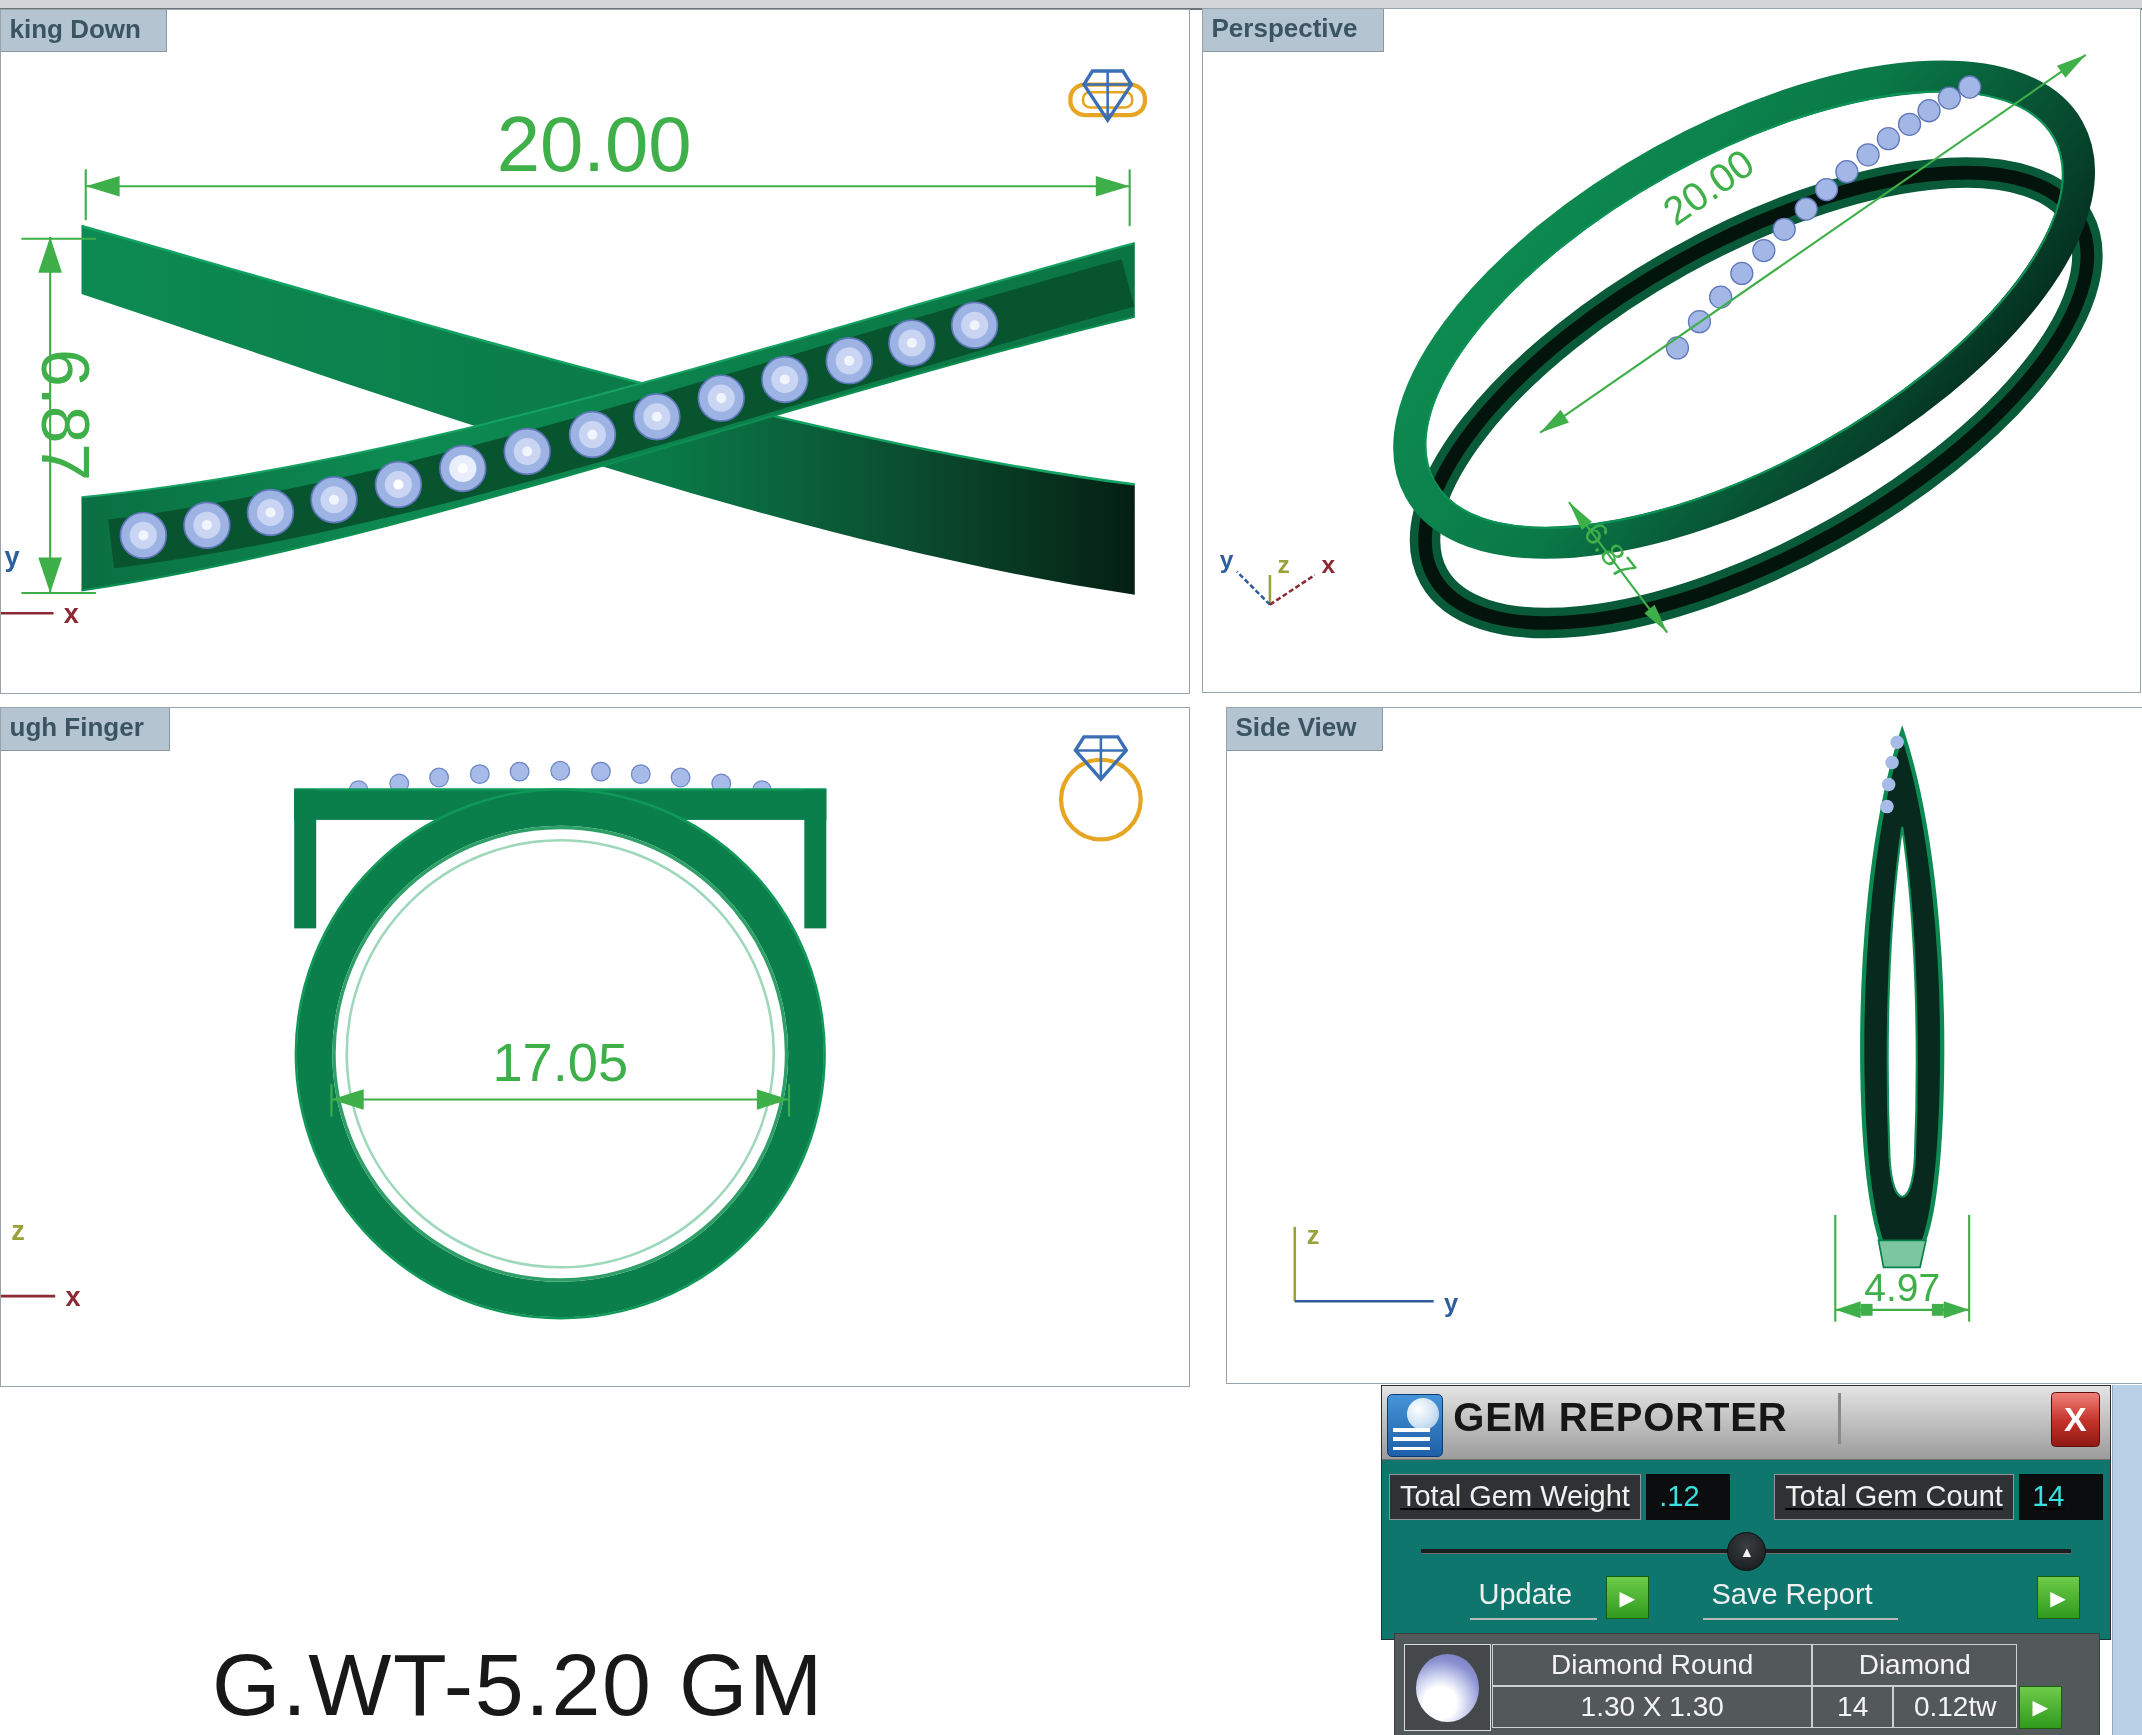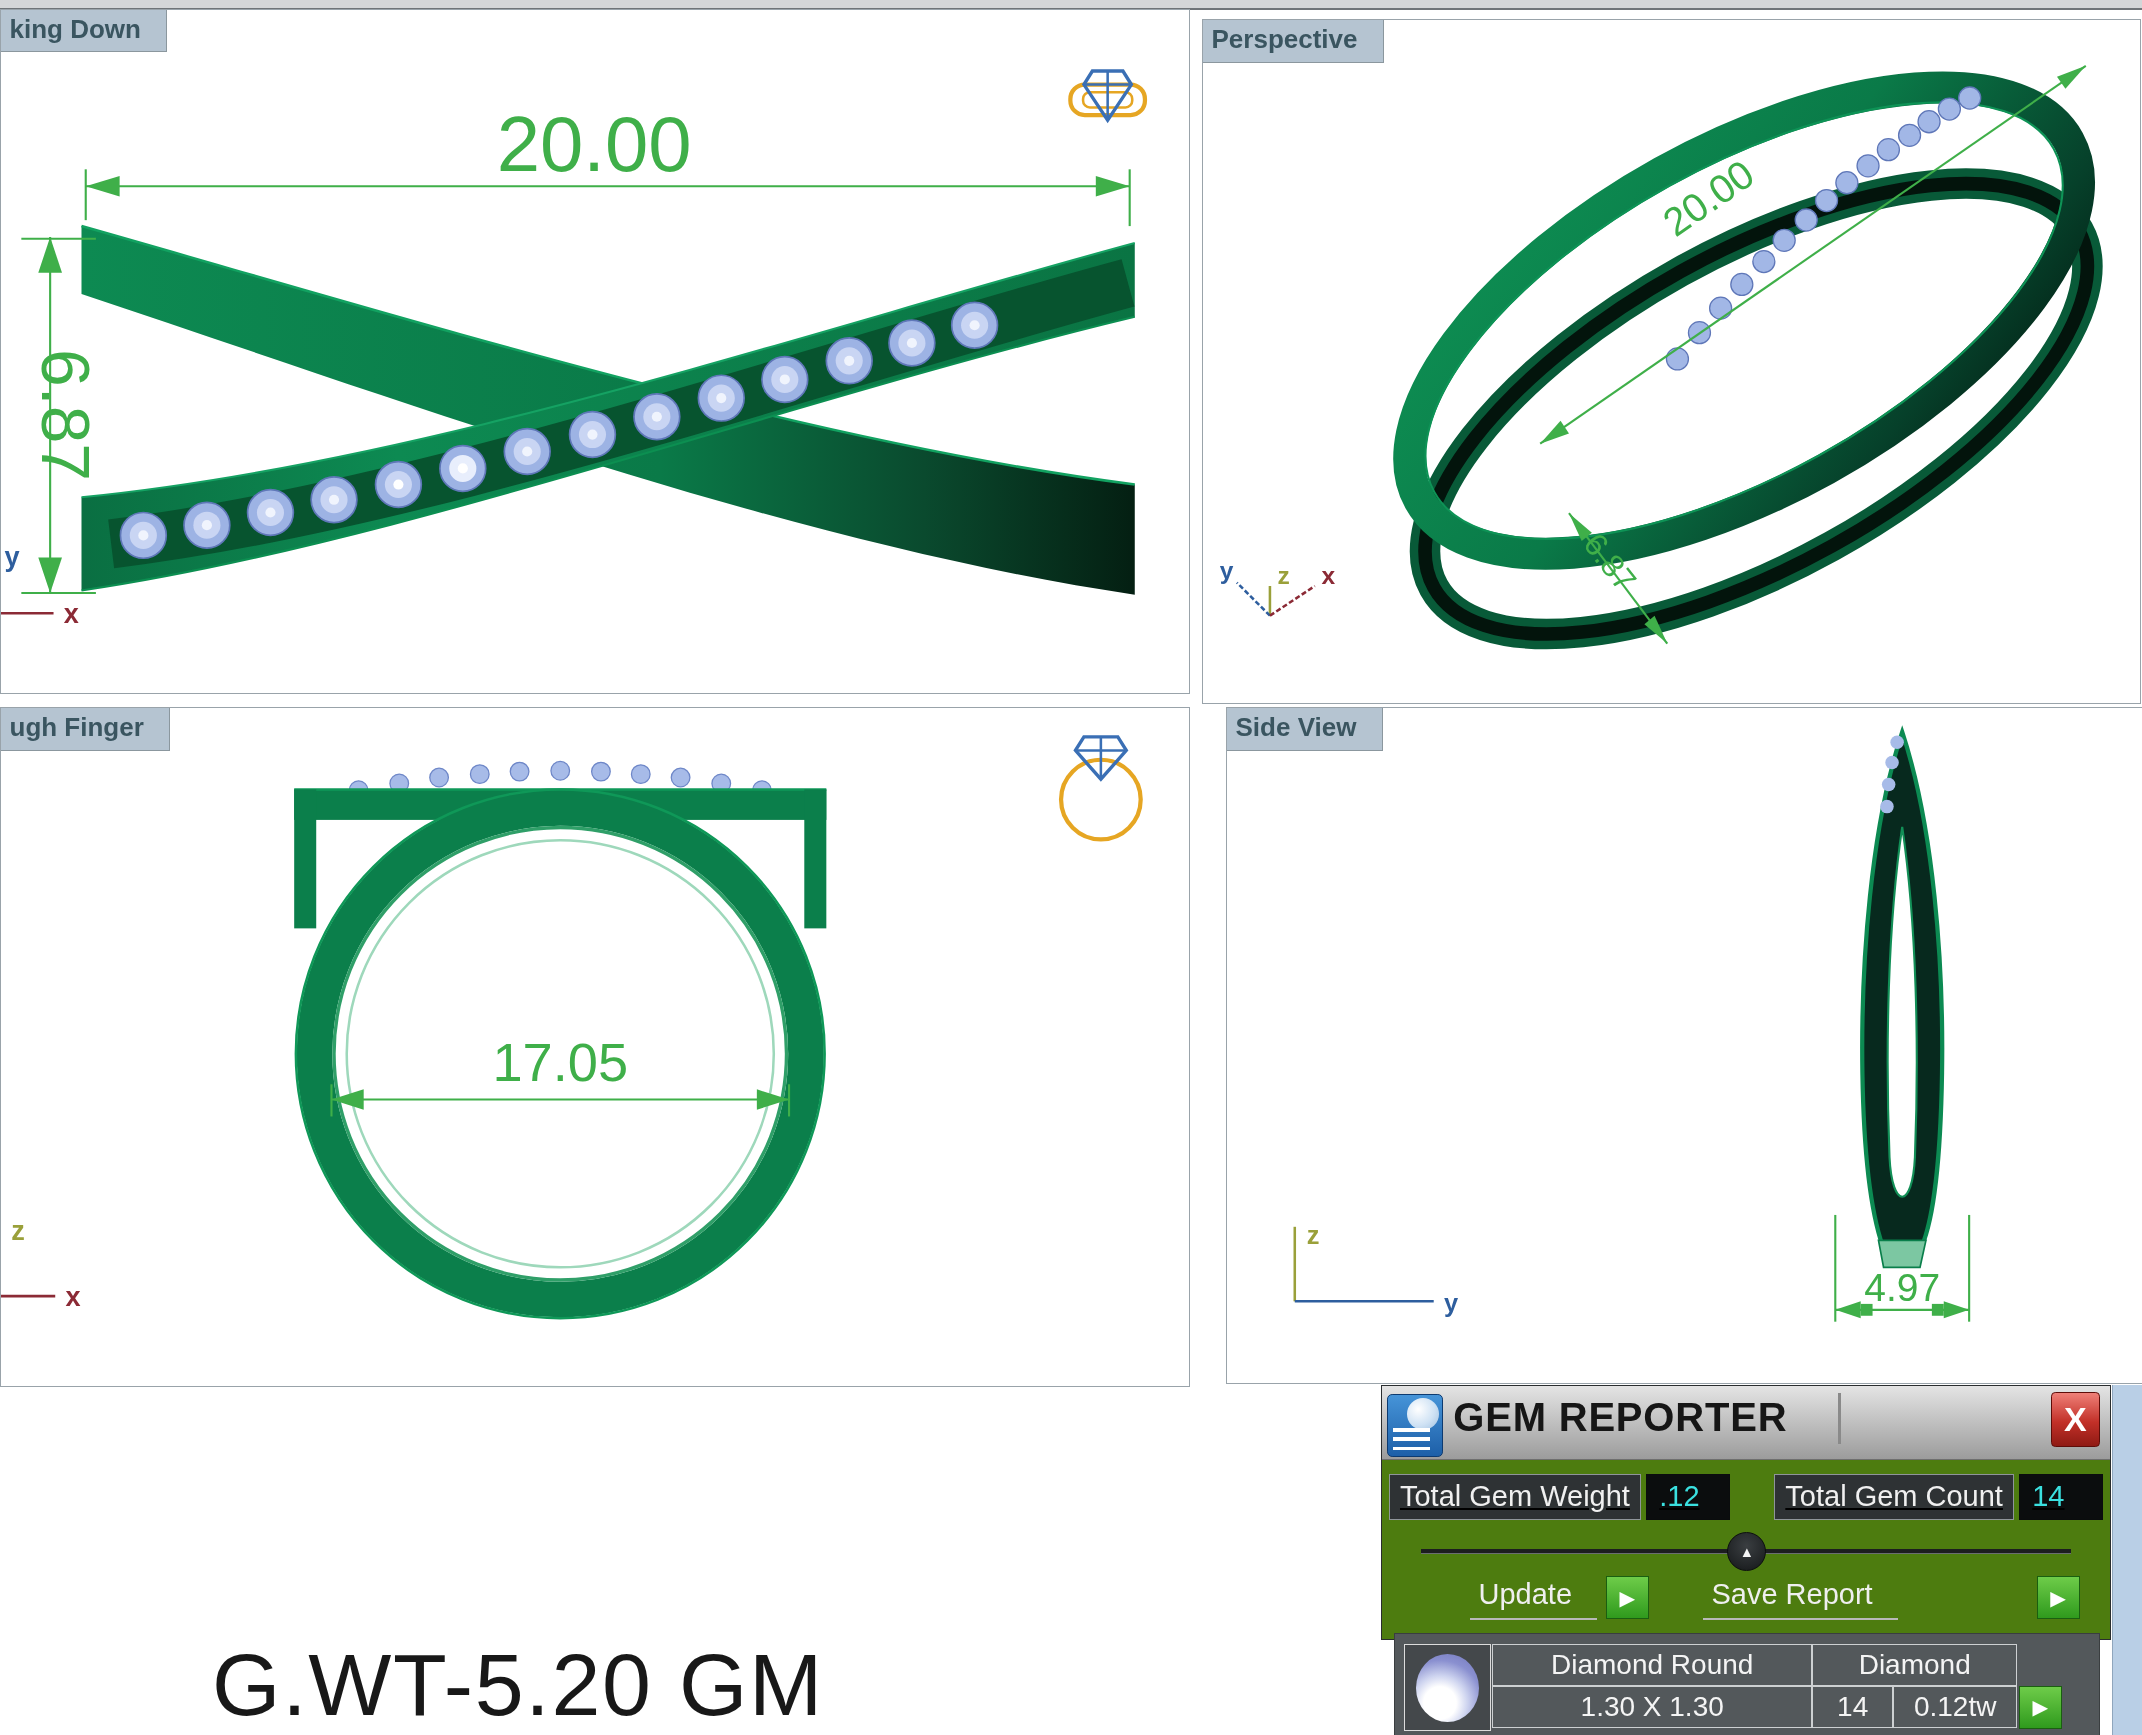--- a/index.html
+++ b/index.html
@@ -3,21 +3,21 @@
 <meta charset="utf-8">
 <style>
   html,body{margin:0;padding:0;background:#fff;font-family:"Liberation Sans",sans-serif;}
   #canvas{position:relative;width:2143px;height:1736px;background:#fff;overflow:hidden;}
   .topstrip{position:absolute;left:0;top:0;width:2143px;height:7.6px;background:#d4d6d8;border-bottom:2.5px solid #6f7478;}
   .vp{position:absolute;background:#fff;border:1.7px solid #99a3aa;}
   .vp svg{position:absolute;left:0;top:0;font-family:"Liberation Sans",sans-serif;}
   .vp-title{position:absolute;top:0;left:0;background:#b5c4d1;color:#3a5560;font-size:26px;font-weight:bold;
     padding:4.2px 25.4px 6.8px 8.5px;border-right:1.7px solid #8b979e;border-bottom:1.7px solid #8b979e;z-index:5;white-space:nowrap;}
   
-  #gem-panel{position:absolute;left:1381px;top:1385px;width:730px;height:255px;background:#4d7c0f;
+  #gem-panel{position:absolute;left:1381px;top:1385px;width:730px;height:255px;background:#0f766e;
     border:1.7px solid #2a2d2f;box-sizing:border-box;z-index:10;}
   .gp-titlebar{height:73px;background:linear-gradient(#e4e4e4,#bcbcbc 55%,#9c9c9c);display:flex;align-items:center;
     border-bottom:1.7px solid #6f6f6f;overflow:hidden;position:relative;}
   .gp-icon{width:54px;height:61px;margin:5.1px 10.2px 0 5.1px;background:linear-gradient(#4694d8,#1d5fa8);
     border:1.7px solid #0d3a70;border-radius:5.1px;position:relative;flex:none;}
   .gp-globe{position:absolute;right:3.4px;top:3.4px;width:32px;height:32px;border-radius:50%;
     background:radial-gradient(circle at 35% 35%,#ffffff,#cfe2f4 55%,#9dbede);}
   .gp-lines{position:absolute;left:5.1px;bottom:6px;width:37px;height:22px;
     background:repeating-linear-gradient(#fff 0 4.2px,transparent 4.2px 9.3px);}
   .gp-title-text{font-size:40px;font-weight:bold;color:#161616;letter-spacing:0.8px;margin-top:-10.2px;}
@@ -189,21 +189,21 @@
       <g fill="none">
         <rect x="1262" y="88" width="88" height="36" rx="17" stroke="#e6a623" stroke-width="5"></rect>
         <rect x="1277" y="97" width="58" height="18" rx="8" stroke="#e6a623" stroke-width="3"></rect>
         <path d="M1288 72 L1324 72 L1334 88 L1306 130 L1278 88 Z" stroke="#3a6fb5" stroke-width="4"></path>
         <line x1="1278" y1="88" x2="1334" y2="88" stroke="#3a6fb5" stroke-width="3"></line>
         <line x1="1306" y1="72" x2="1306" y2="130" stroke="#3a6fb5" stroke-width="3"></line>
       </g>
     </svg>
   </div>
 
-  <div class="vp" style="left:1202px;top:19px;width:937px;height:683px;">
+  <div class="vp" style="left:1202px;top:8px;width:937px;height:683px;">
     <div class="vp-title">Perspective</div>
     <svg width="937" height="683" viewBox="0 0 1106 806">
       <defs>
         <linearGradient id="pg" x1="0" y1="0" x2="1" y2="1">
           <stop offset="0" stop-color="#0e9154"></stop>
             <stop offset="0.45" stop-color="#0a7a48"></stop>
           <stop offset="0.8" stop-color="#06402a"></stop>
             <stop offset="1" stop-color="#021a10"></stop>
         </linearGradient>
       </defs>

